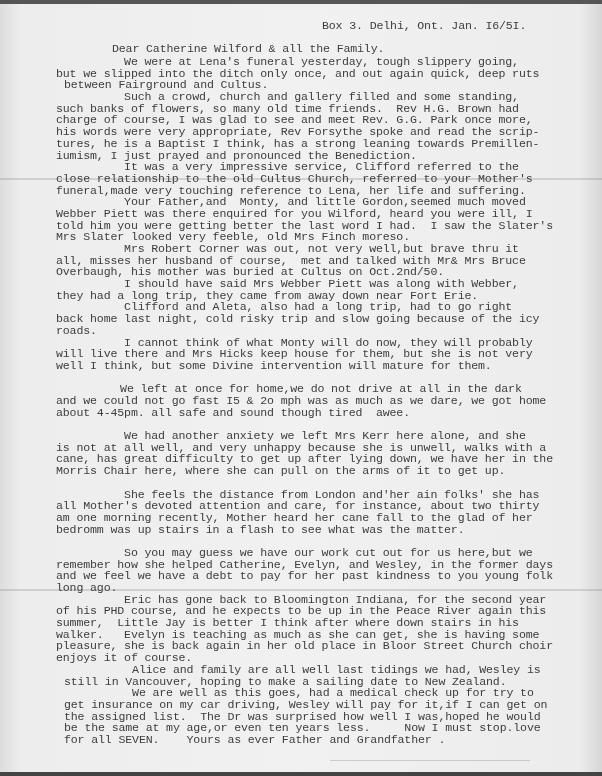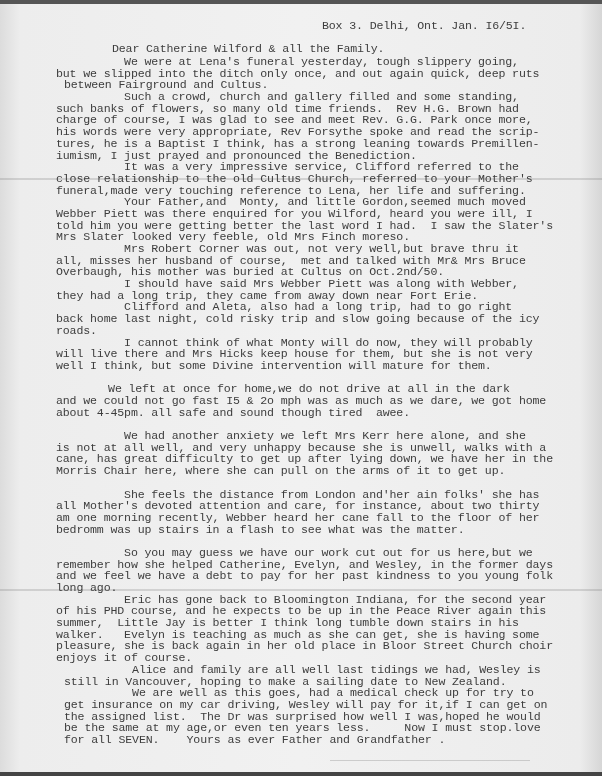--- a/index.html
+++ b/index.html
@@ -59,41 +59,41 @@
     <div class="line" style="top: 265px; left: 56px;">Overbaugh, his mother was buried at Cultus on Oct.2nd/50.</div>
     <div class="line" style="top: 277px; left: 56px;">          I should have said Mrs Webber Piett was along with Webber,</div>
     <div class="line" style="top: 289px; left: 56px;">they had a long trip, they came from away down near Fort Erie.</div>
     <div class="line" style="top: 300px; left: 56px;">          Clifford and Aleta, also had a long trip, had to go right</div>
     <div class="line" style="top: 312px; left: 56px;">back home last night, cold risky trip and slow going because of the icy</div>
     <div class="line" style="top: 324px; left: 56px;">roads.</div>
     <div class="line" style="top: 336px; left: 56px;">          I cannot think of what Monty will do now, they will probably</div>
     <div class="line" style="top: 347px; left: 56px; text-align: right;">will live there and Mrs Hicks keep house for them, but she is not very</div>
     <div class="line" style="top: 359px; left: 56px; text-align: right;">well I think, but some Divine intervention will mature for them.</div>
     <div class="line" style="top: 371px; left: 56px;"></div>
-    <div class="line" style="top: 382px; left: 40px; text-align: right;">          We left at once for home,we do not drive at all in the dark</div>
+    <div class="line" style="top: 382px; left: 52px; text-align: right;">          We left at once for home,we do not drive at all in the dark</div>
     <div class="line" style="top: 394px; left: 56px;">and we could not go fast I5 &amp; 2o mph was as much as we dare, we got home</div>
     <div class="line" style="top: 406px; left: 56px;">about 4-45pm. all safe and sound though tired  awee.</div>
     <div class="line" style="top: 417px; left: 56px;"></div>
     <div class="line" style="top: 429px; left: 56px;">          We had another anxiety we left Mrs Kerr here alone, and she</div>
     <div class="line" style="top: 441px; left: 56px;">is not at all well, and very unhappy because she is unwell, walks with a</div>
     <div class="line" style="top: 452px; left: 56px;">cane, has great difficulty to get up after lying down, we have her in the</div>
     <div class="line" style="top: 464px; left: 56px;">Morris Chair here, where she can pull on the arms of it to get up.</div>
     <div class="line" style="top: 476px; left: 56px;"></div>
     <div class="line" style="top: 488px; left: 56px;">          She feels the distance from London and'her ain folks' she has</div>
     <div class="line" style="top: 499px; left: 56px;">all Mother's devoted attention and care, for instance, about two thirty</div>
-    <div class="line" style="top: 511px; left: 56px;">am one morning recently, Webber heard her cane fall to the floor of her</div>
+    <div class="line" style="top: 511px; left: 56px;">am one morning recently, Mother heard her cane fall to the glad of her</div>
     <div class="line" style="top: 523px; left: 56px;">bedromm was up stairs in a flash to see what was the matter.</div>
     <div class="line" style="top: 534px; left: 56px;"></div>
     <div class="line" style="top: 546px; left: 56px;">          So you may guess we have our work cut out for us here,but we</div>
     <div class="line" style="top: 558px; left: 56px;">remember how she helped Catherine, Evelyn, and Wesley, in the former days</div>
     <div class="line" style="top: 569px; left: 56px;">and we feel we have a debt to pay for her past kindness to you young folk</div>
     <div class="line" style="top: 581px; left: 56px;">long ago.</div>
     <div class="line" style="top: 593px; left: 56px;">          Eric has gone back to Bloomington Indiana, for the second year</div>
     <div class="line" style="top: 604px; left: 56px;">of his PHD course, and he expects to be up in the Peace River again this</div>
-    <div class="line" style="top: 616px; left: 56px;">summer,  Little Jay is better I think long tumble down stairs in his</div>
+    <div class="line" style="top: 616px; left: 56px;">summer,  Little Jay is better I think after where down stairs in his</div>
     <div class="line" style="top: 628px; left: 56px;">walker.   Evelyn is teaching as much as she can get, she is having some</div>
     <div class="line" style="top: 639px; left: 56px;">pleasure, she is back again in her old place in Bloor Street Church choir</div>
     <div class="line" style="top: 651px; left: 56px;">enjoys it of course.</div>
     <div class="line" style="top: 663px; left: 64px;">          Alice and family are all well last tidings we had, Wesley is</div>
     <div class="line" style="top: 675px; left: 64px; text-align: right;">still in Vancouver, hoping to make a sailing date to New Zealand.</div>
     <div class="line" style="top: 686px; left: 64px;">          We are well as this goes, had a medical check up for try to</div>
     <div class="line" style="top: 698px; left: 64px;">get insurance on my car driving, Wesley will pay for it,if I can get on</div>
     <div class="line" style="top: 710px; left: 64px;">the assigned list.  The Dr was surprised how well I was,hoped he would</div>
     <div class="line" style="top: 721px; left: 64px;">be the same at my age,or even ten years less.     Now I must stop.love</div>
     <div class="line" style="top: 733px; left: 64px;">for all SEVEN.    Yours as ever Father and Grandfather .</div>

